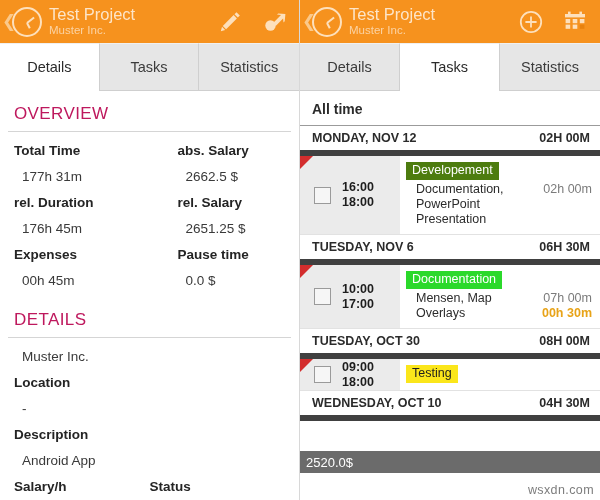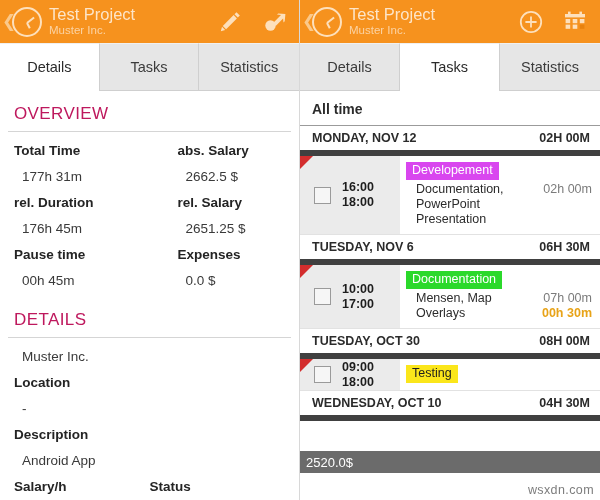--- a/index.html
+++ b/index.html
@@ -221,24 +221,24 @@
         <div class="row2">
           <div class="col">
               <div class="val">176h 45m</div>
             </div>
           <div class="col">
               <div class="val">2651.25 $</div>
             </div>
         </div>
         <div class="row2">
           <div class="col">
+              <div class="lbl">Expenses</div>
+            </div>
+          <div class="col">
               <div class="lbl">Pause time</div>
-            </div>
-          <div class="col">
-              <div class="lbl">Expenses</div>
             </div>
         </div>
         <div class="row2">
           <div class="col">
               <div class="val">00h 45m</div>
             </div>
           <div class="col">
               <div class="val">0.0 $</div>
             </div>
         </div>
@@ -317,21 +317,21 @@
     <div class="task">
       <div class="flag"></div>
       <div class="task-left">
         <div class="checkbox"></div>
         <div class="times">
           <div>16:00</div>
           <div>18:00</div>
         </div>
       </div>
       <div class="task-right">
-        <span class="tag" style="background:#d946ef;color:#ffffff">Developement</span>
+        <span class="tag" style="background:#4d7c0f;color:#ffffff">Developement</span>
         <div class="task-meta">
           <div class="task-desc">Documentation, PowerPoint Presentation</div>
           <div class="task-durs">
             <div class="dur-main">02h 00m</div>
           </div>
         </div>
       </div>
     </div>
 
     <div class="dayhead">

